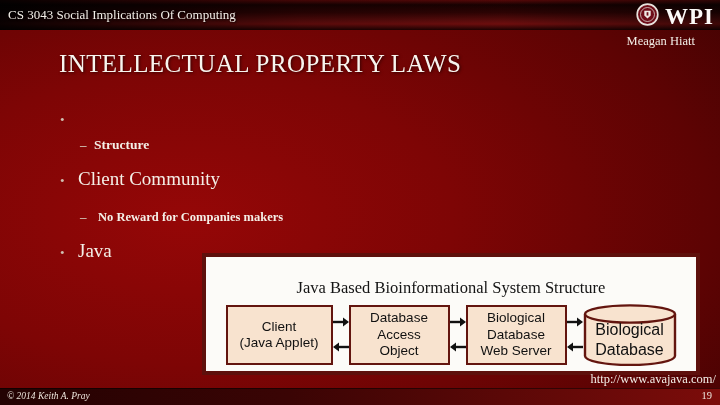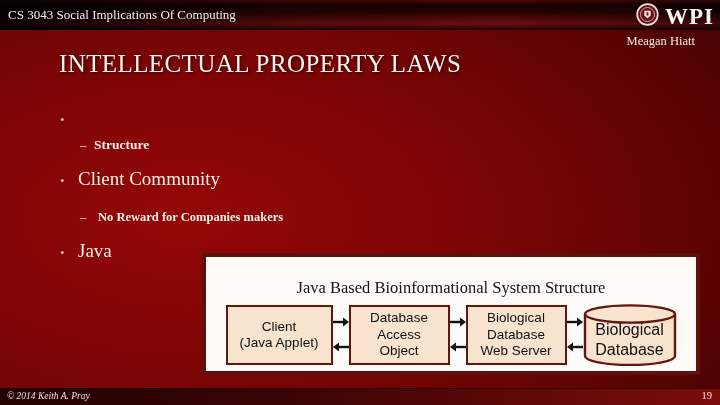--- a/index.html
+++ b/index.html
@@ -173,19 +173,20 @@
           <path d="M2 10 L2 52 A45 9 0 0 0 92 52 L92 10" fill="#f8e3cf" stroke="#63150f" stroke-width="2.4"></path>
           <ellipse cx="47" cy="10" rx="45" ry="8.6" fill="#f8e3cf" stroke="#63150f" stroke-width="2.4"></ellipse>
         </svg>
         <div class="cyl-label">Biological
 Database</div>
       </div>
 
     </div>
   </div>
 
+  <div class="source-url">http://www.avajava.com/</div>
 
   <div class="footer-band">
     <div class="copyright">© 2014 Keith A. Pray</div>
     <div class="page-number">19</div>
   </div>
 
 </div>
 
 </body></html>

